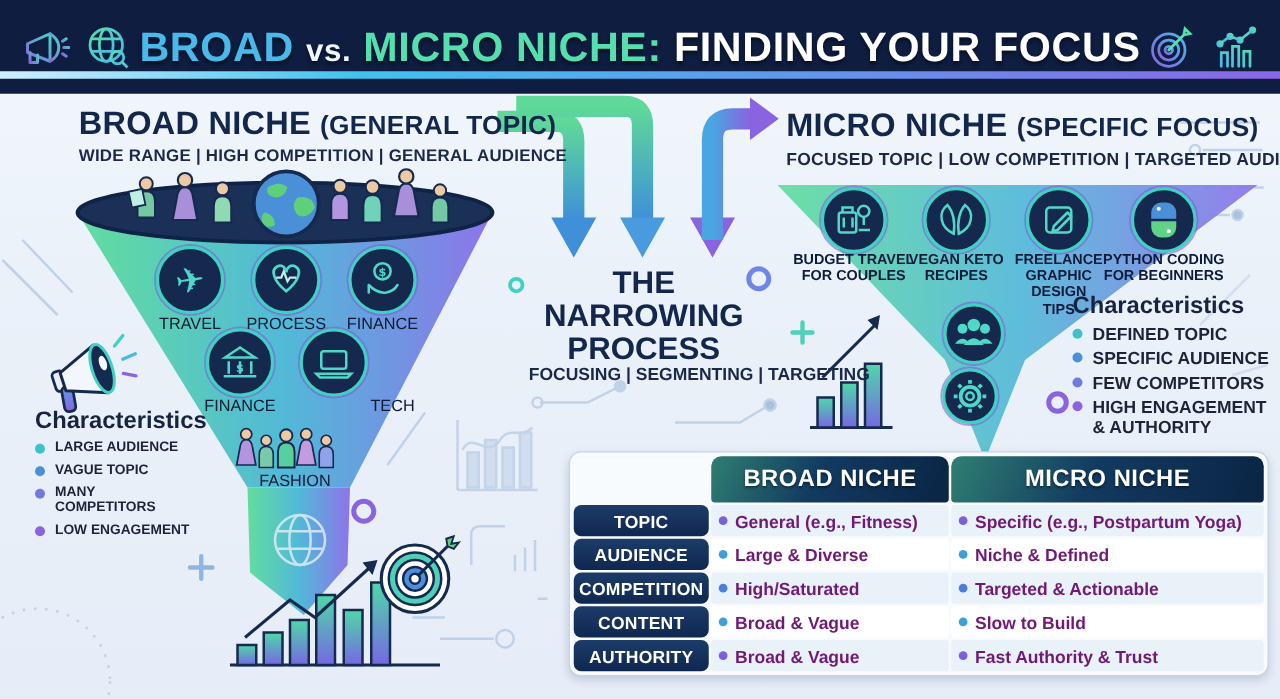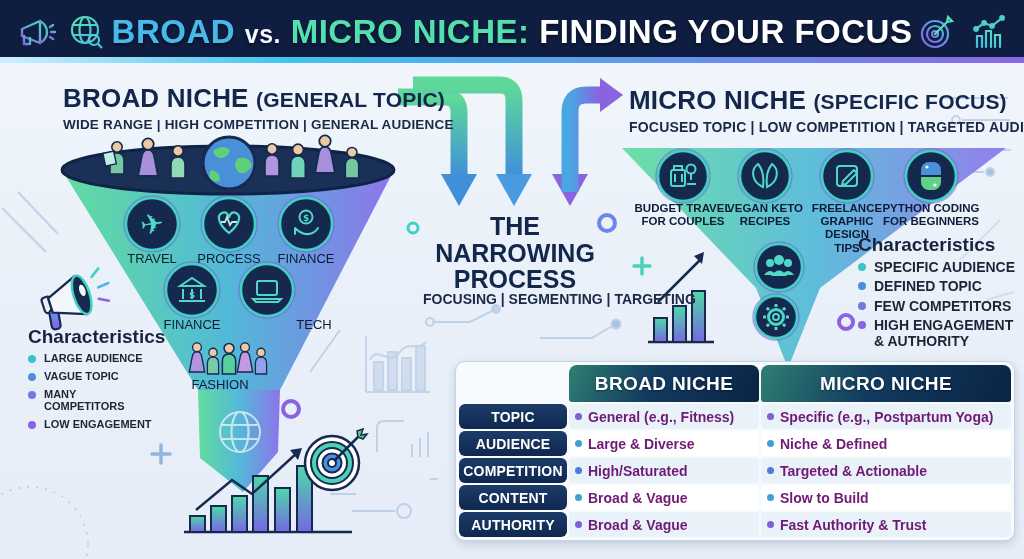--- a/index.html
+++ b/index.html
@@ -1,20 +1,20 @@
 <!DOCTYPE html>
 <html><head>
 <meta charset="utf-8">
 <style>
   html,body{margin:0;padding:0;background:#dfe7f2;}
   .canvas{position:relative;width:1024px;height:559px;overflow:hidden;
     font-family:"Liberation Sans","DejaVu Sans",sans-serif;
     background:linear-gradient(180deg,#f4f8fd 0%,#eaf1f9 40%,#e6edf8 100%);}
   
-  .topbar{position:absolute;left:0;top:0;width:1024px;height:63px;background:#0e1d40;
+  .topbar{position:absolute;left:0;top:0;width:1024px;height:75px;background:#0e1d40;
     display:flex;align-items:center;padding:0 14px;box-sizing:border-box;z-index:5;}
   .topbar .icons{display:flex;gap:8px;align-items:center;}
   .title-wrap{flex:1;text-align:center;white-space:nowrap;font-weight:900;font-size:33px;
     letter-spacing:.5px;color:#fff;text-shadow:0 2px 3px rgba(0,0,0,.45);}
   .t-broad{color:#49b9ea;} .t-vs{font-size:25px;color:#f2f6ff;font-weight:800;} .t-micro{color:#55dfae;}
   .grad-strip{position:absolute;left:0;top:57px;width:1024px;height:6px;z-index:5;
     background:linear-gradient(90deg,#cfeeff,#41c3ef 28%,#5e9bec 60%,#8a67e6 100%);}
   
   .abs{position:absolute;z-index:3;}
   .sec-title{font-size:26px;font-weight:900;color:#13264c;letter-spacing:.2px;white-space:nowrap;}
@@ -426,21 +426,21 @@
     <span style="display:block">NARROWING</span>
     <span style="display:block">PROCESS</span>
   </div>
   <div class="abs narrow-tag" style="left:395px;top:291px;">FOCUSING | SEGMENTING | TARGETING</div>
 
   <div class="abs fun-label" style="left:152px;top:251px;">TRAVEL</div>
   <div class="abs fun-label" style="left:229px;top:251px;">PROCESS</div>
   <div class="abs fun-label" style="left:306px;top:251px;">FINANCE</div>
   <div class="abs fun-label" style="left:192px;top:317px;">FINANCE</div>
   <div class="abs fun-label" style="left:267px;top:317px;margin-left:47px;">TECH</div>
-  <div class="abs fun-label" style="left:220px;top:377px;text-align:center;">FASHION</div>
+  <div class="abs fun-label" style="left:236px;top:377px;text-align:center;">FASHION</div>
 
   <div class="abs niche-label" style="left:683px;top:202px;">BUDGET TRAVEL
 FOR COUPLES</div>
   <div class="abs niche-label" style="left:765px;top:202px;">VEGAN KETO
 RECIPES</div>
   <div class="abs niche-label" style="left:847px;top:202px;">FREELANCE
 GRAPHIC DESIGN
 TIPS</div>
   <div class="abs niche-label" style="left:931px;top:202px;">PYTHON CODING
 FOR BEGINNERS</div>
@@ -452,22 +452,22 @@
       <li>VAGUE TOPIC</li>
       <li>MANY
 COMPETITORS</li>
       <li>LOW ENGAGEMENT</li>
     </ul>
   </div>
 
   <div class="abs chars tight" style="left:858px;top:234px;width:160px;">
     <div class="chars-h">Characteristics</div>
     <ul>
+      <li>DEFINED TOPIC</li>
       <li>SPECIFIC AUDIENCE</li>
-      <li>DEFINED TOPIC</li>
       <li>FEW COMPETITORS</li>
       <li>HIGH ENGAGEMENT
 &amp; AUTHORITY</li>
     </ul>
   </div>
 
   <div class="cmp-table">
     <div class="cell-corner"></div>
     <div class="th">BROAD NICHE</div>
     <div class="th">MICRO NICHE</div>

